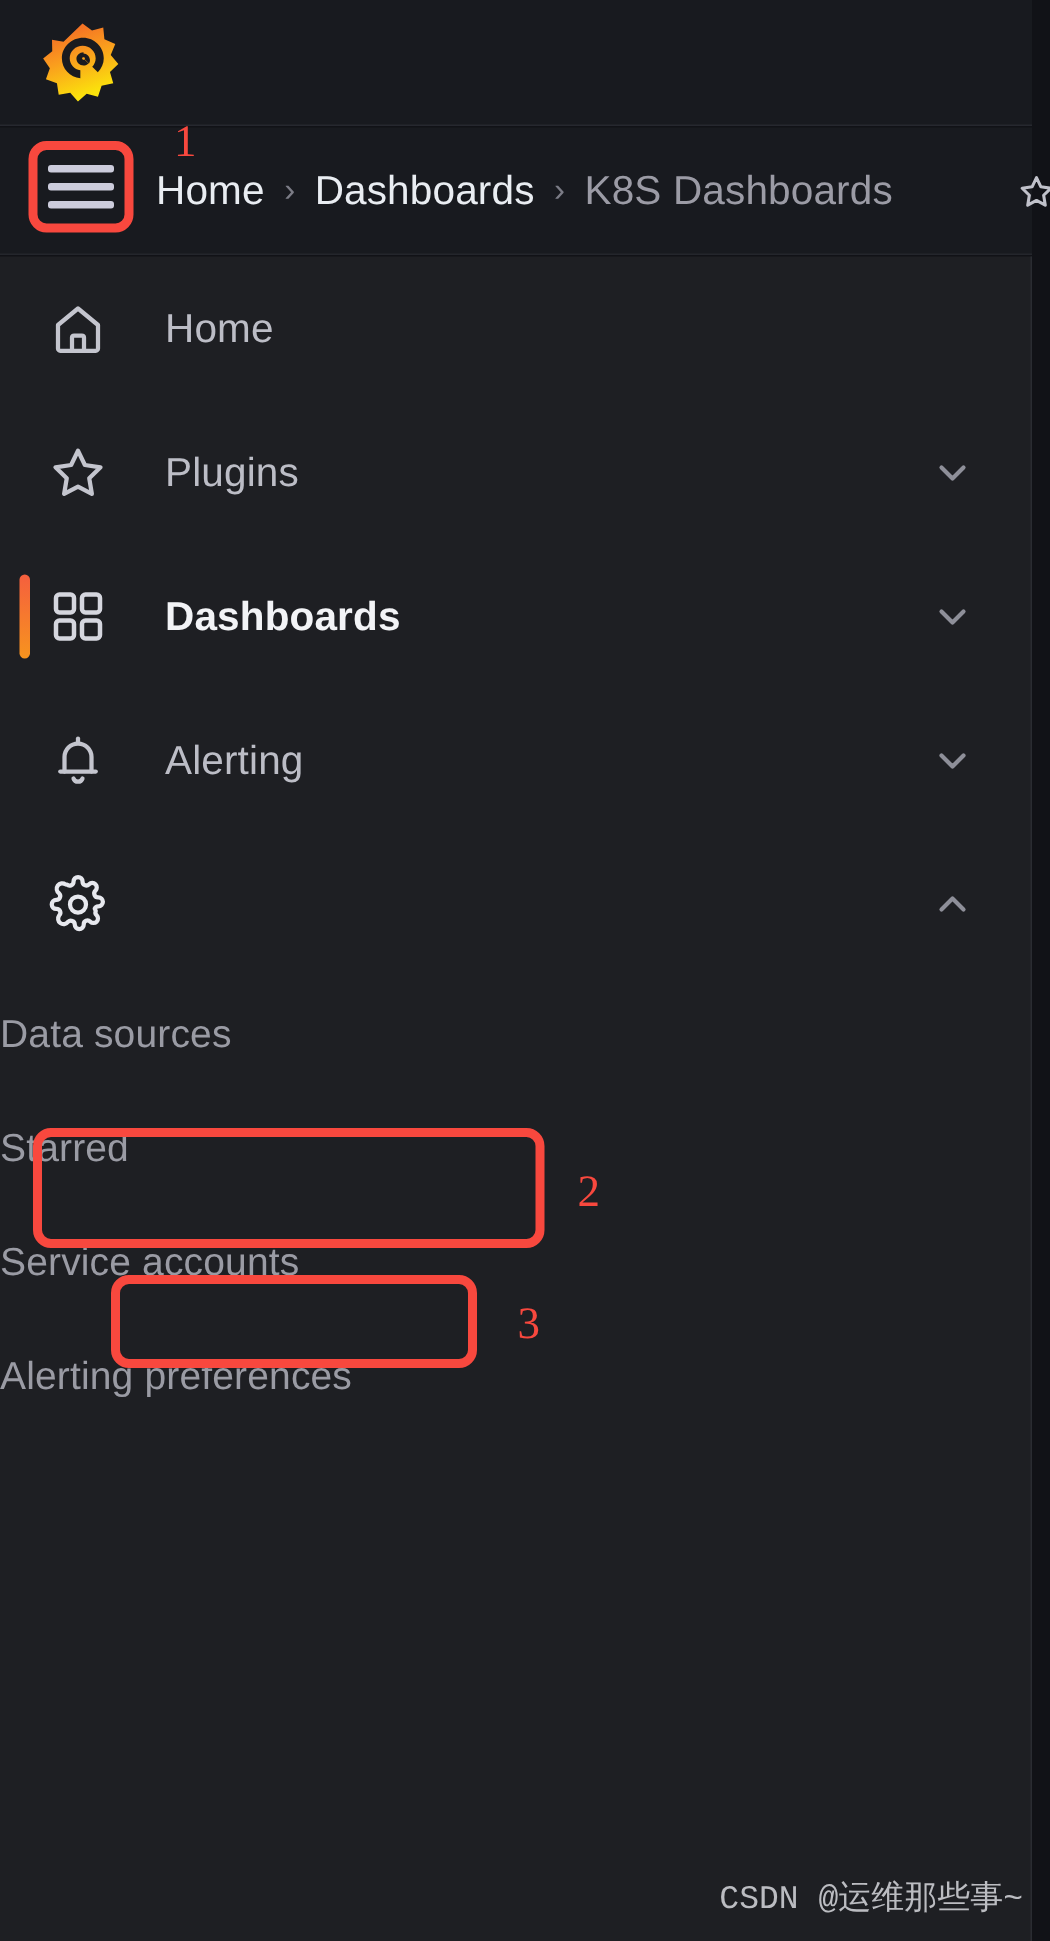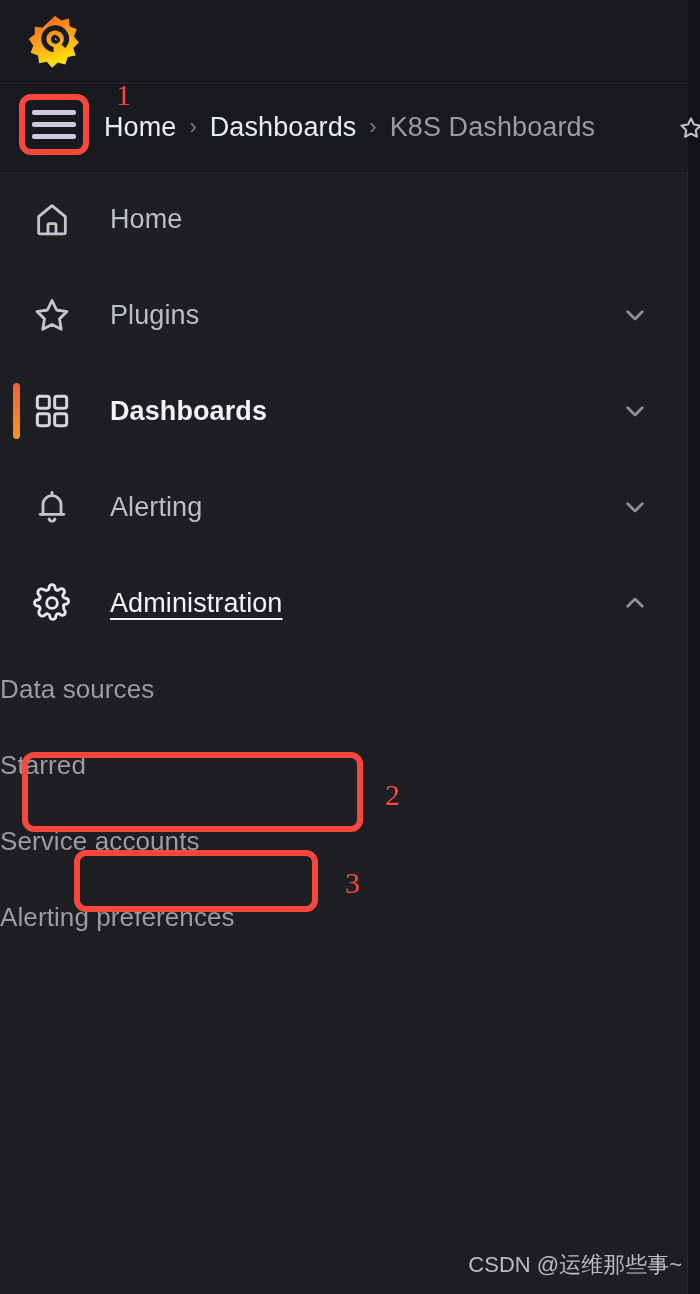--- a/index.html
+++ b/index.html
@@ -143,21 +143,21 @@
   }
 
   
   .watermark {
     position:absolute;
     right:18px; bottom:14px;
     color:#c9cacf;
     font-size:22px;
     opacity:.92;
     z-index:30;
-    font-family:Liberation Sans, sans-serif;
+    font-family:Liberation Mono, monospace;
     white-space:nowrap;
   }
 </style>
 </head>
 <body>
 
 <div id="app">
 
   <div class="topbar">
     <div class="logo-wrap">
@@ -263,21 +263,20 @@
     </div>
 
 
     <div class="nav-item hovered">
       <span class="ico">
         <svg width="40" height="40" viewBox="0 0 24 24" fill="none" stroke="currentColor" stroke-width="1.7" stroke-linejoin="round">
           <path d="M12 15.2a3.2 3.2 0 1 0 0-6.4 3.2 3.2 0 0 0 0 6.4z"></path>
           <path d="M19.1 14.6a1.5 1.5 0 0 0 .3 1.65l.06.06a1.8 1.8 0 1 1-2.55 2.55l-.06-.06a1.5 1.5 0 0 0-1.65-.3 1.5 1.5 0 0 0-.9 1.37v.17a1.8 1.8 0 1 1-3.6 0v-.09a1.5 1.5 0 0 0-.98-1.37 1.5 1.5 0 0 0-1.65.3l-.06.06A1.8 1.8 0 1 1 4.46 16.4l.06-.06a1.5 1.5 0 0 0 .3-1.65 1.5 1.5 0 0 0-1.37-.9H3.3a1.8 1.8 0 1 1 0-3.6h.09a1.5 1.5 0 0 0 1.37-.98 1.5 1.5 0 0 0-.3-1.65l-.06-.06A1.8 1.8 0 1 1 7 3.95l.6.06a1.5 1.5 0 0 0 1.65.3h.07a1.5 1.5 0 0 0 .9-1.37V2.8a1.8 1.8 0 1 1 3.6 0v.09a1.5 1.5 0 0 0 .9 1.37 1.5 1.5 0 0 0 1.65-.3l.06-.06a1.8 1.8 0 1 1 2.55 2.55l-.06.06a1.5 1.5 0 0 0-.3 1.65v.07a1.5 1.5 0 0 0 1.37.9h.17a1.8 1.8 0 1 1 0 3.6h-.09a1.5 1.5 0 0 0-1.37.9z"></path>
         </svg>
       </span>
-      <span class="lbl">Administration</span>
       <span class="chev">
         <svg width="32" height="32" viewBox="0 0 24 24" fill="none" stroke="currentColor" stroke-width="2.1" stroke-linecap="round" stroke-linejoin="round">
           <path d="M6.5 14.5L12 9l5.5 5.5"></path>
         </svg>
       </span>
     </div>
 
     <div class="sub-item">
       <span class="lbl">Data sources</span>
     </div>

